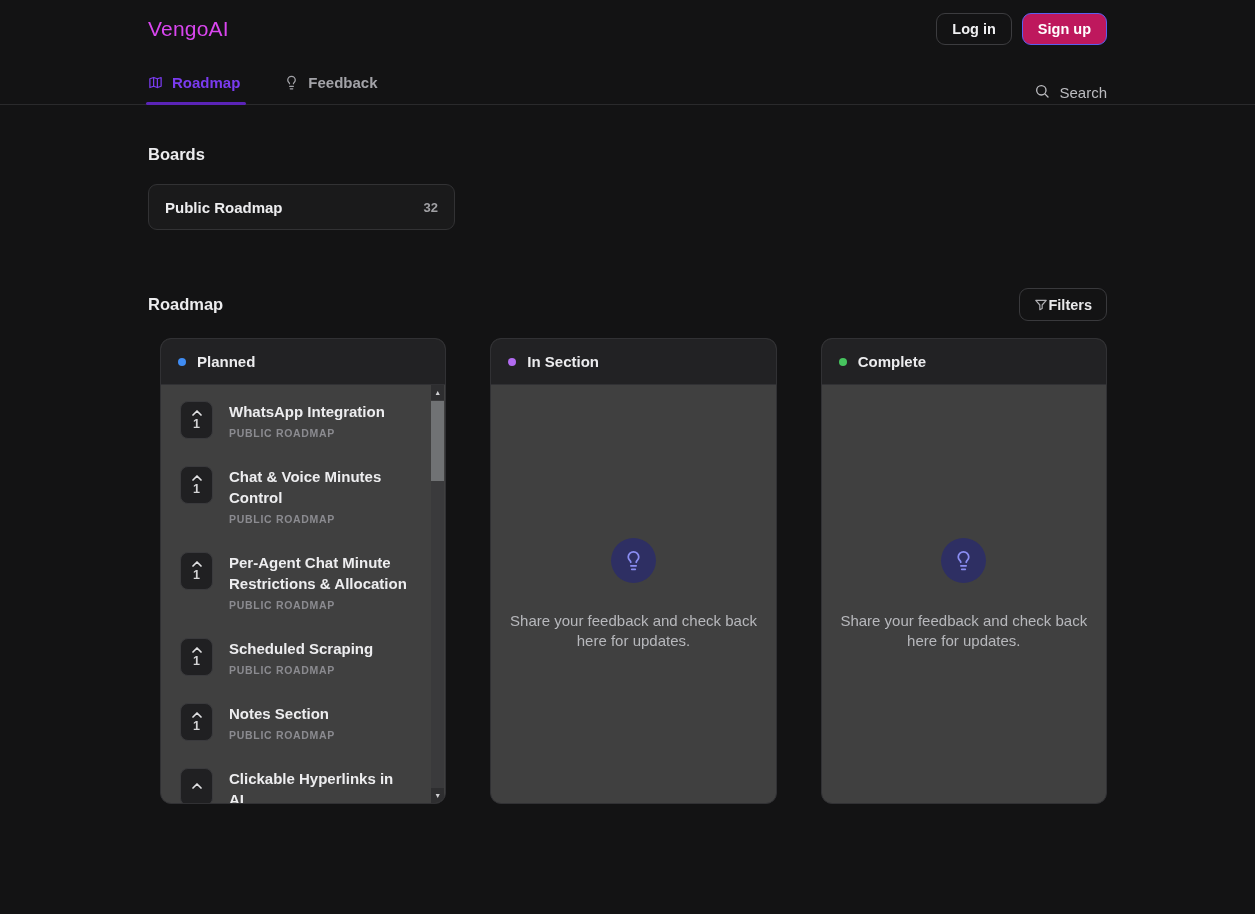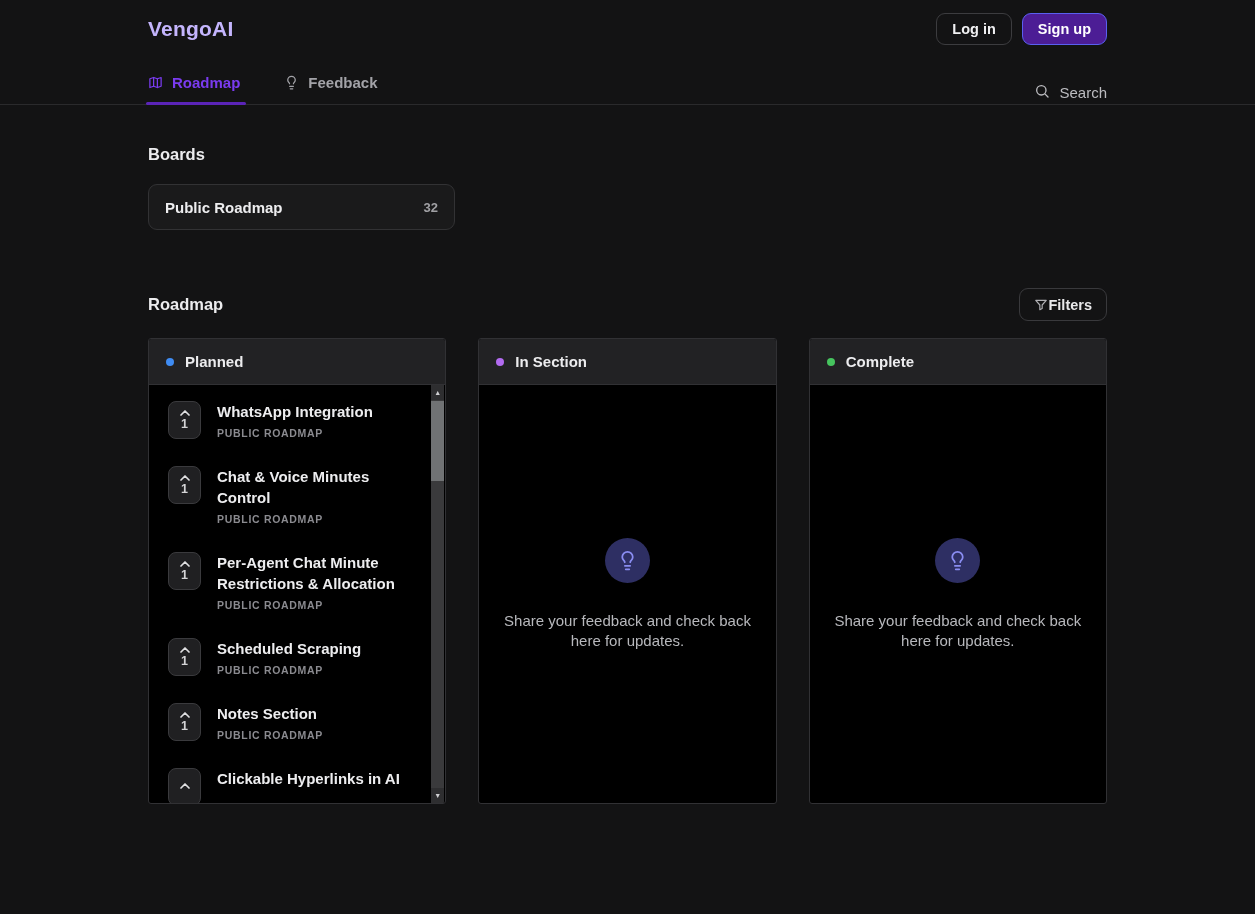--- a/index.html
+++ b/index.html
@@ -7,27 +7,27 @@
   body {
     background: #131314;
     font-family: "Liberation Sans", sans-serif;
     color: #ededef;
   }
   .container { width: 959px; margin: 0 auto; }
 
   
   .topbar { padding-top: 12px; }
   .topbar-inner { display: flex; align-items: center; justify-content: space-between; height: 34px; }
-  .brand { font-size: 21px; font-weight: 700; color: #c4b5fd; letter-spacing: .2px; }
+  .brand { font-size: 21px; font-weight: 400; color: #d946ef; letter-spacing: .2px; }
   .top-actions { display: flex; gap: 10px; }
   .btn { display: inline-flex; align-items: center; justify-content: center; height: 32px;
          border-radius: 9px; font-size: 14.5px; font-weight: 600; cursor: pointer;
          font-family: "Liberation Sans", sans-serif; }
   .btn-login { background: transparent; border: 1px solid #3c3c3f; color: #f0f0f2; padding: 9px 15px; }
-  .btn-signup { background: #4c1d95; border: 1px solid #5a5ff0; color: #ffffff; padding: 8px 15px; }
+  .btn-signup { background: #be185d; border: 1px solid #5a5ff0; color: #ffffff; padding: 8px 15px; }
 
   
   .navbar { border-bottom: 1px solid #2a2a2c; margin-top: 14px; }
   .nav-inner { display: flex; align-items: center; justify-content: space-between; height: 44px; }
   .nav-tabs { display: flex; gap: 44px; height: 100%; }
   .nav-tab { display: flex; align-items: center; gap: 9px; font-size: 15px; font-weight: 600;
              color: #a3a3a8; position: relative; height: 100%; cursor: pointer; }
   .nav-tab.active { color: #7a3bef; }
   .nav-tab.active::after { content: ""; position: absolute; left: -2px; right: -6px; bottom: -1px;
              height: 3px; background: #5b24b8; border-radius: 2px; }
@@ -45,22 +45,22 @@
   .board-count { font-size: 13px; font-weight: 700; color: #a0a0a4; }
 
   
   .roadmap-head { margin-top: 58px; display: flex; align-items: center; justify-content: space-between; }
   .btn-filters { background: transparent; border: 1px solid #39393c; color: #e8e8ea;
     padding: 0 14px; height: 33px; font-size: 14.5px; font-weight: 700; }
   .btn-filters svg { display: block; }
 
   
   .columns { display: flex; gap: 32px; margin-top: 17px; height: 466px; }
-  .column { flex: 1; background: #000000; border: 1px solid #313134; border-radius: 3px;
-    overflow: hidden; display: flex; flex-direction: column; }
+  .column { flex: 1; background: #404040; border: 1px solid #313134; border-radius: 11px;
+    overflow: hidden; display: flex; flex-direction: column; margin-left: 12px; }
   .col-header { height: 46px; background: #222224; border-bottom: 1px solid #313134;
     display: flex; align-items: center; gap: 11px; padding: 0 17px; flex: none; }
   .col-title { font-size: 15px; font-weight: 700; color: #ececee; }
   .dot { width: 8px; height: 8px; border-radius: 50%; flex: none; }
   .col-body { position: relative; flex: 1; overflow: hidden; }
 
   
   .cards { padding: 16px 34px 0 19px; overflow: hidden; height: 100%; }
   .card { display: flex; align-items: flex-start; gap: 16px; margin-bottom: 27px; cursor: pointer; }
   .vote-btn { width: 33px; height: 38px; flex: none; background: #202022; border: 1px solid #3a3a3d;

